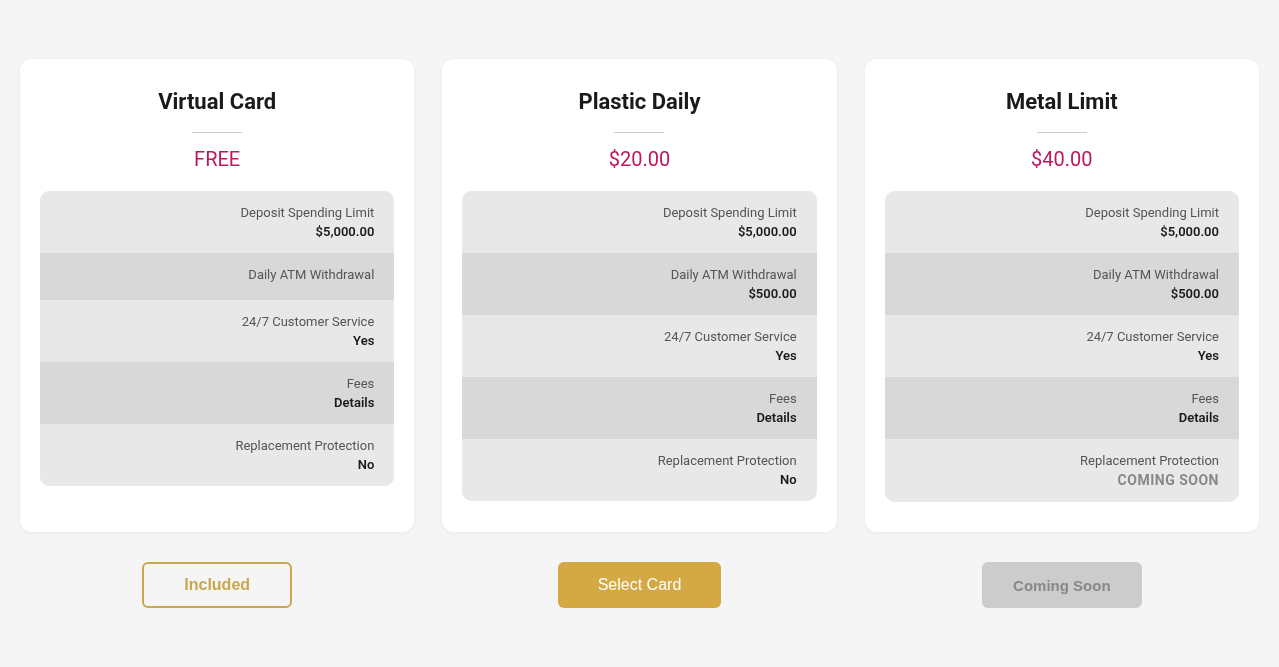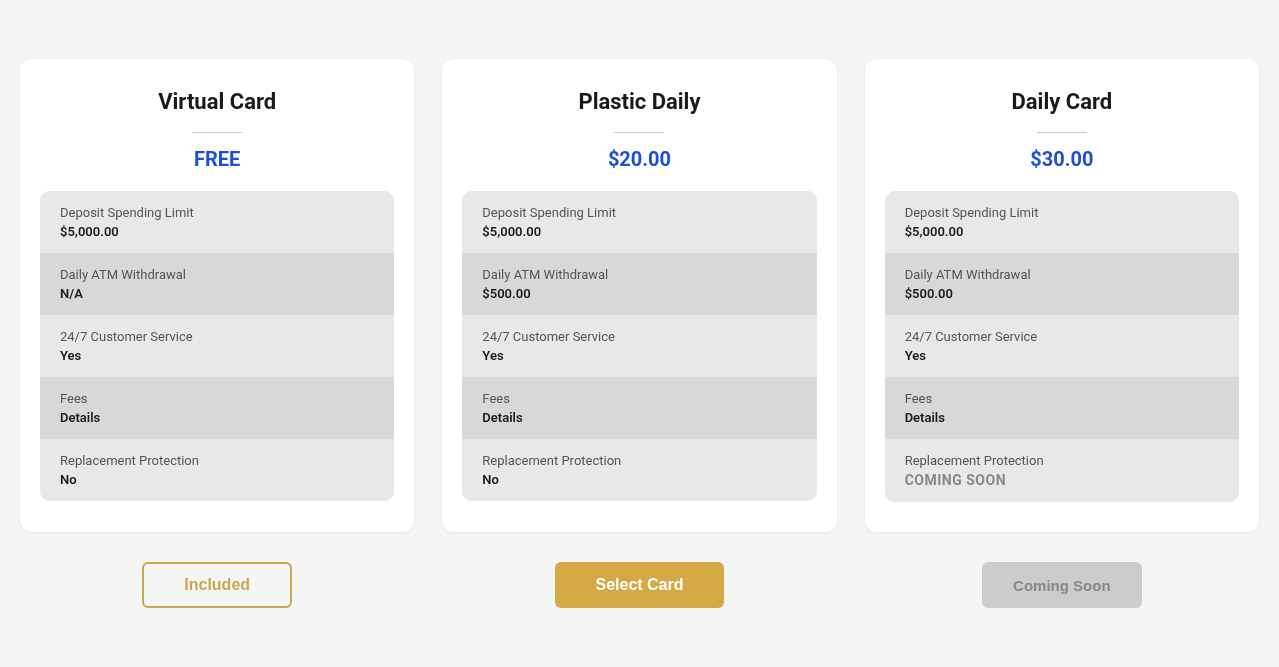--- a/index.html
+++ b/index.html
@@ -59,35 +59,35 @@
 
     .card-divider {
       width: 50px;
       height: 1px;
       background-color: #cccccc;
       margin: 8px auto 14px auto;
     }
 
     .card-price {
       font-size: 20px;
-      font-weight: 700;
-      color: #1d4ed8;
+      font-weight: 400;
+      color: #be185d;
       margin-bottom: 20px;
     }
 
     .features-box {
       background-color: #e8e8e8;
       border-radius: 10px;
       width: 100%;
       overflow: hidden;
     }
 
     .feature-row {
       padding: 14px 20px;
-      text-align: left;
+      text-align: right;
       background-color: #e8e8e8;
     }
 
     .feature-row:nth-child(even) {
       background-color: #d8d8d8;
     }
 
     .feature-label {
       font-size: 13px;
       color: #555555;
@@ -138,21 +138,21 @@
       border-radius: 6px;
       cursor: pointer;
       min-width: 140px;
     }
 
     .btn-select {
       background-color: #d4a843;
       border: none;
       color: #ffffff;
       font-size: 16px;
-      font-weight: 700;
+      font-weight: 400;
       padding: 6px 40px;
       border-radius: 6px;
       cursor: pointer;
       min-width: 160px;
     }
 
     .btn-coming-soon {
       background-color: #cccccc;
       border: none;
       color: #888888;
@@ -173,21 +173,20 @@
         <div class="card-title">Virtual Card</div>
         <div class="card-divider"></div>
         <div class="card-price">FREE</div>
         <div class="features-box">
           <div class="feature-row">
             <div class="feature-label">Deposit Spending Limit</div>
             <div class="feature-value">$5,000.00</div>
           </div>
           <div class="feature-row">
             <div class="feature-label">Daily ATM Withdrawal</div>
-            <div class="feature-value">N/A</div>
           </div>
           <div class="feature-row">
             <div class="feature-label">24/7 Customer Service</div>
             <div class="feature-value">Yes</div>
           </div>
           <div class="feature-row">
             <div class="feature-label">Fees</div>
             <div class="feature-value link">Details</div>
           </div>
           <div class="feature-row">
@@ -217,23 +216,23 @@
             <div class="feature-label">Fees</div>
             <div class="feature-value link">Details</div>
           </div>
           <div class="feature-row">
             <div class="feature-label">Replacement Protection</div>
             <div class="feature-value">No</div>
           </div>
         </div>
       </div>
       <div class="card">
-        <div class="card-title">Daily Card</div>
+        <div class="card-title">Metal Limit</div>
         <div class="card-divider"></div>
-        <div class="card-price">$30.00</div>
+        <div class="card-price">$40.00</div>
         <div class="features-box">
           <div class="feature-row">
             <div class="feature-label">Deposit Spending Limit</div>
             <div class="feature-value">$5,000.00</div>
           </div>
           <div class="feature-row">
             <div class="feature-label">Daily ATM Withdrawal</div>
             <div class="feature-value">$500.00</div>
           </div>
           <div class="feature-row">

